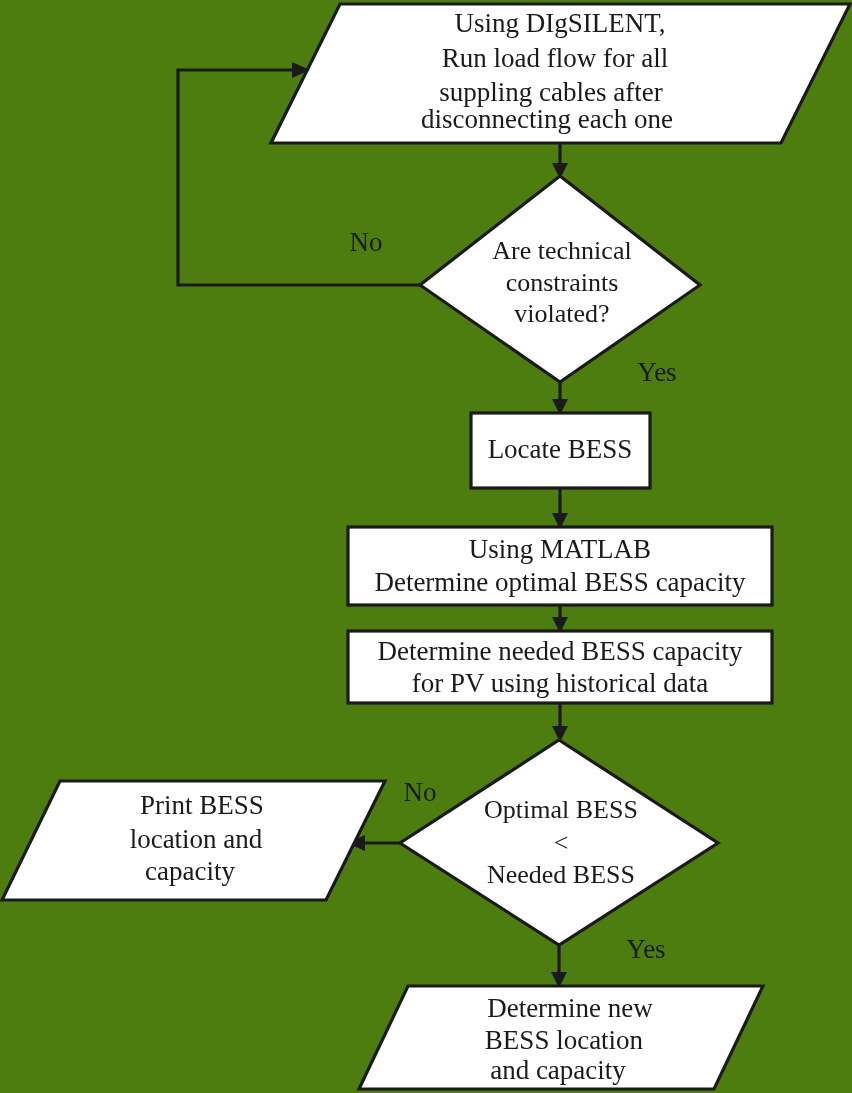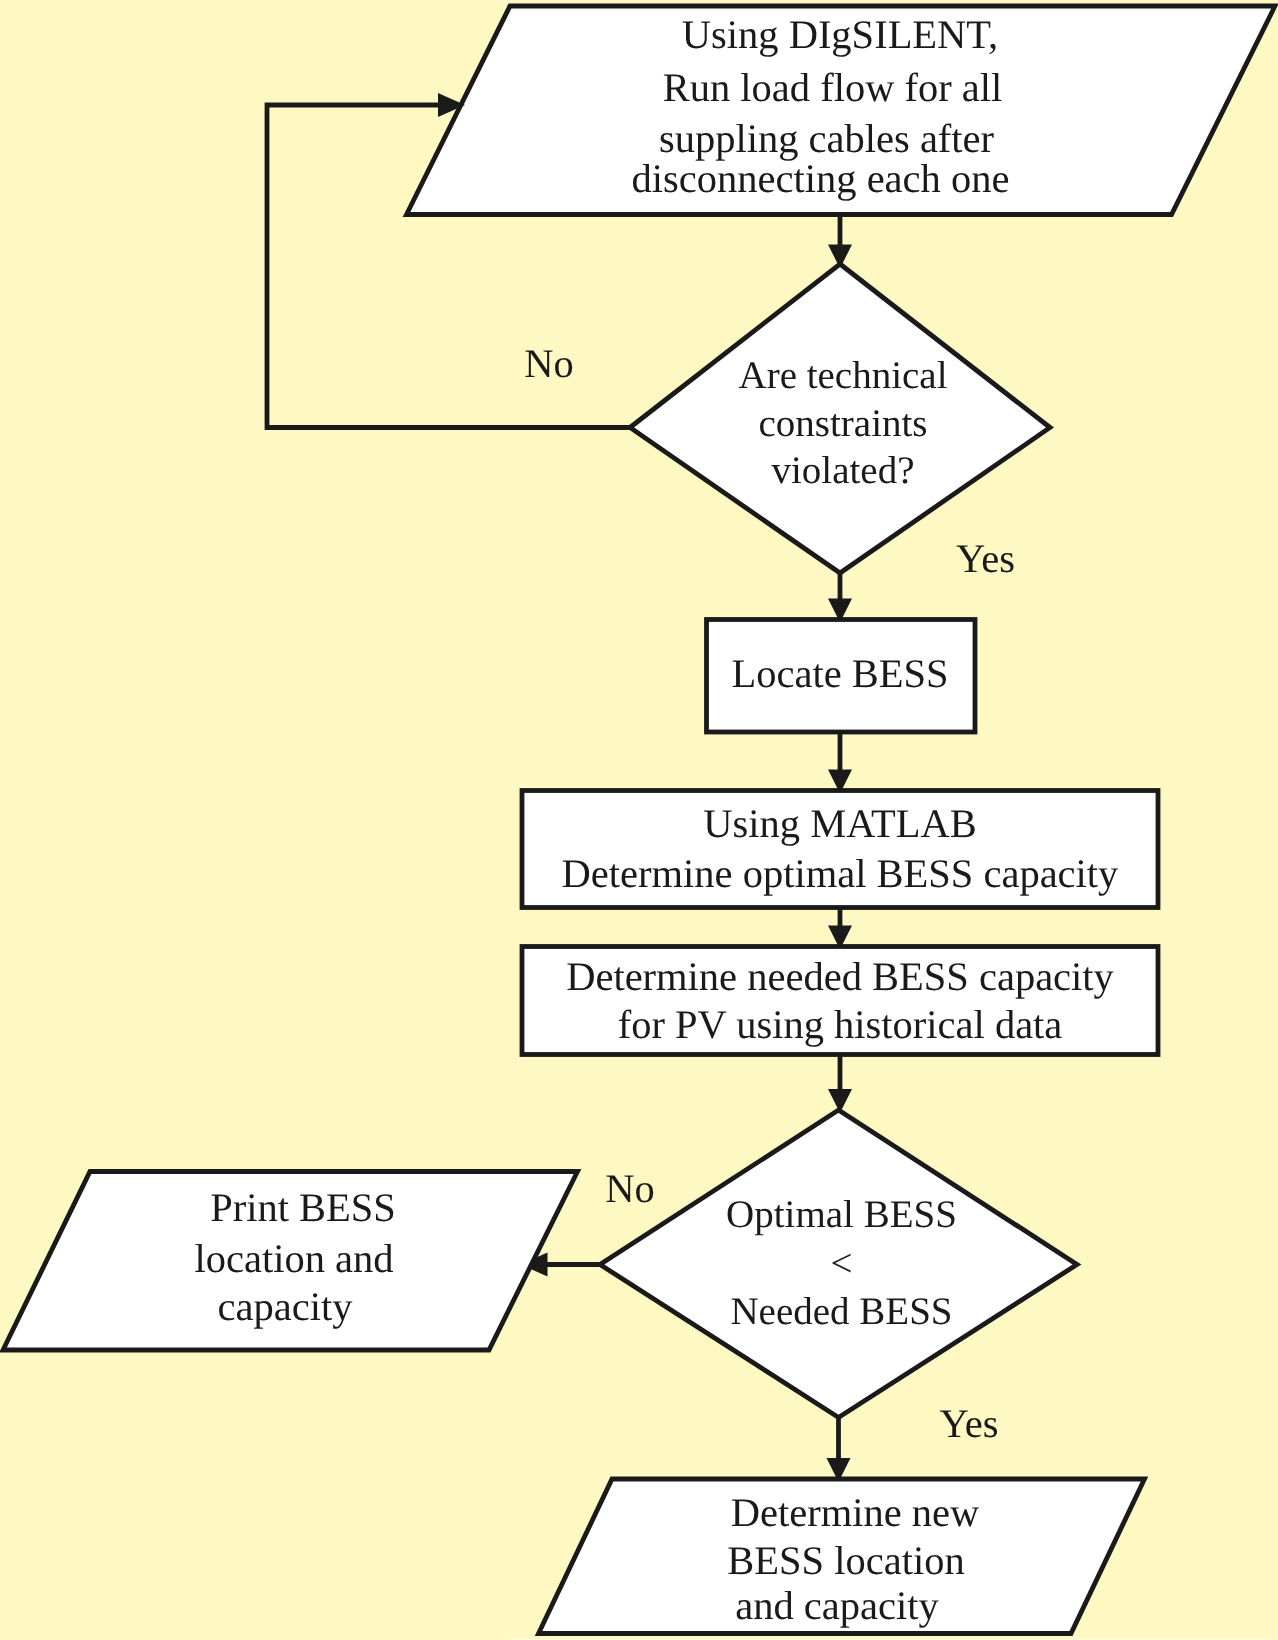--- a/index.html
+++ b/index.html
@@ -4,21 +4,21 @@
 <style>
   html, body {
     margin: 0;
     padding: 0;
     background: #ffffff;
   }
   #flowchart-root {
     position: relative;
     width: 852px;
     height: 1093px;
-    background: #fef9c3;
+    background: #4d7c0f;
     font-family: "Liberation Serif", "DejaVu Serif", serif;
     overflow: hidden;
   }
   svg.chart-canvas {
     position: absolute;
     top: 0;
     left: 0;
     width: 852px;
     height: 1093px;
   }

